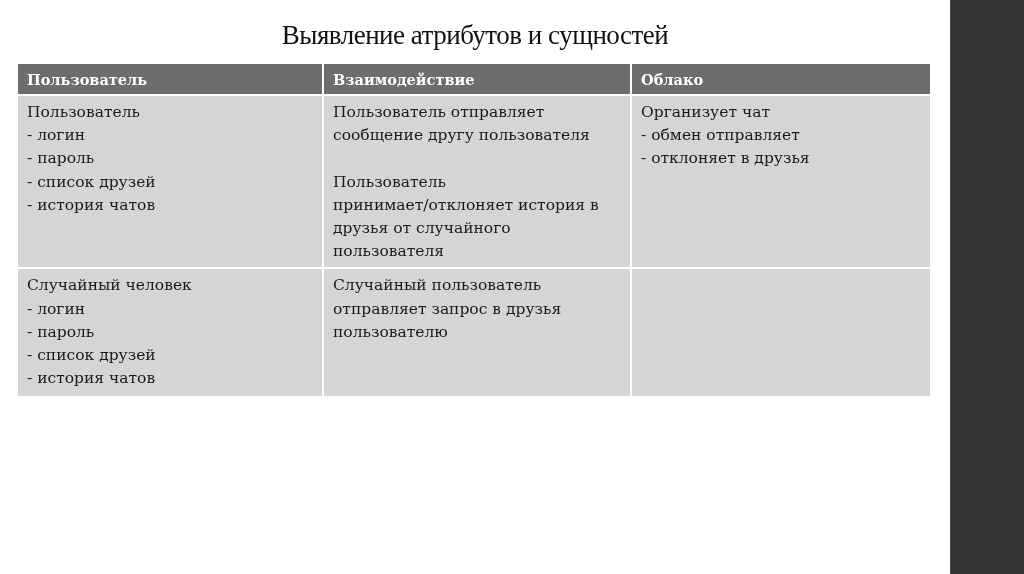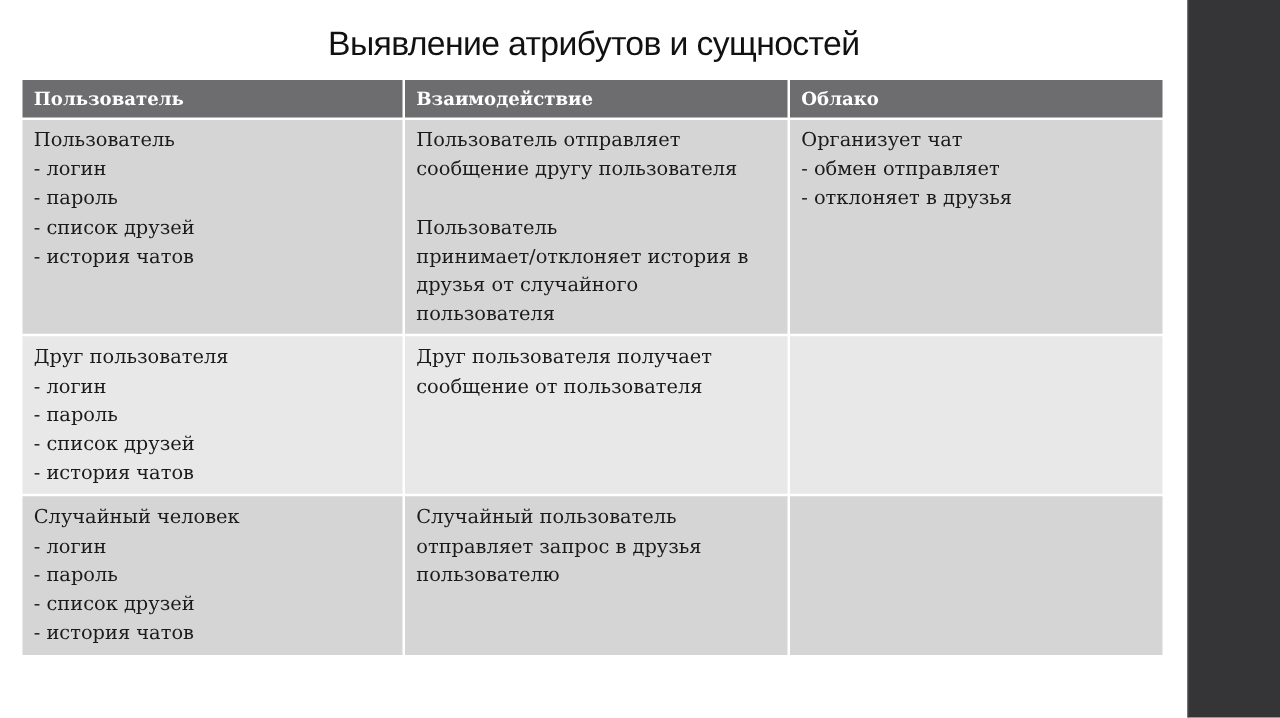--- a/index.html
+++ b/index.html
@@ -23,21 +23,21 @@
       width: 74px;
       height: 574px;
       background: #353537;
       border-left: 1px solid #4a4a4c;
     }
     .title {
       position: absolute;
       left: 0; top: 20px;
       width: 950px;
       text-align: center;
-      font-family: Liberation Sans, sans-serif;
+      font-family: Liberation Serif, serif;
       font-size: 27px;
       color: #111111;
       letter-spacing: -0.5px;
     }
     table.grid {
       position: absolute;
       left: 18px;
       top: 64px;
       width: 912px;
       border-collapse: separate;
@@ -111,34 +111,20 @@
           <span class="line">друзья от случайного</span>
           <span class="line">пользователя</span>
         </td>
         <td>
           <span class="line">Организует чат</span>
           <span class="line">- обмен отправляет</span>
           <span class="line">- отклоняет в друзья</span>
         </td>
       </tr>
 
-      <tr class="row-light r2">
-        <td>
-          <span class="line">Друг пользователя</span>
-          <span class="line">- логин</span>
-          <span class="line">- пароль</span>
-          <span class="line">- список друзей</span>
-          <span class="line">- история чатов</span>
-        </td>
-        <td>
-          <span class="line">Друг пользователя получает</span>
-          <span class="line">сообщение от пользователя</span>
-        </td>
-        <td></td>
-      </tr>
 
       <tr class="row-dark r3">
         <td>
           <span class="line">Случайный человек</span>
           <span class="line">- логин</span>
           <span class="line">- пароль</span>
           <span class="line">- список друзей</span>
           <span class="line">- история чатов</span>
         </td>
         <td>

